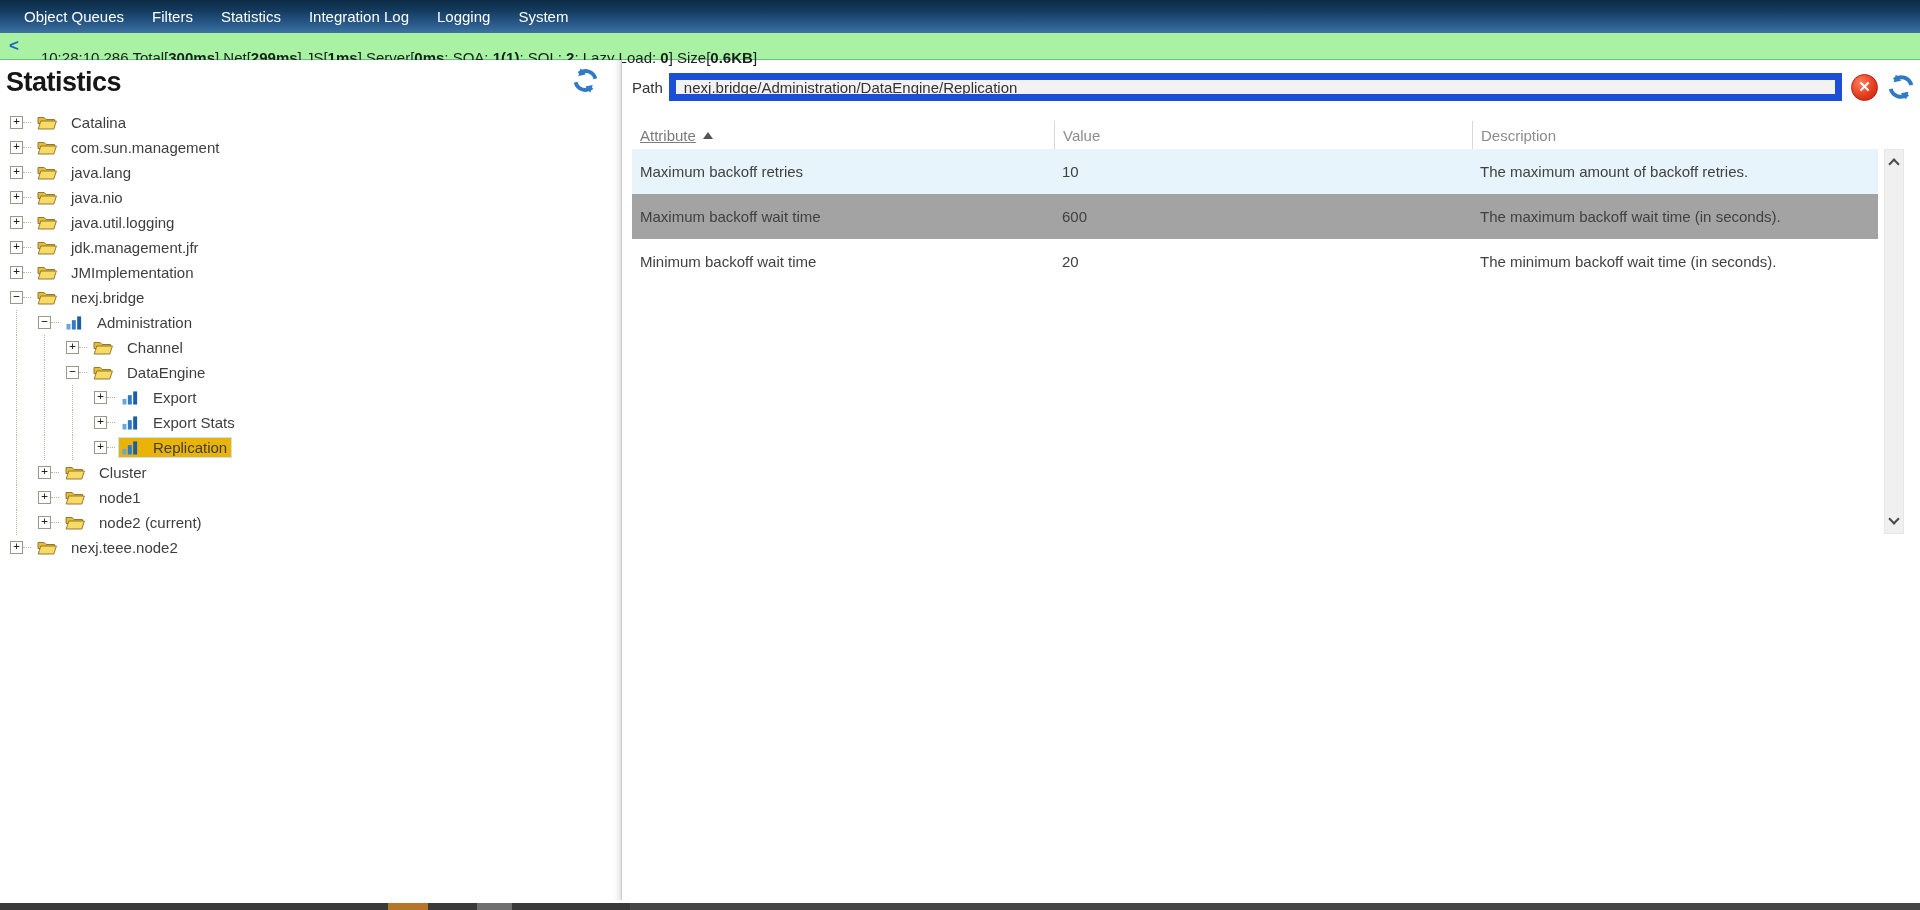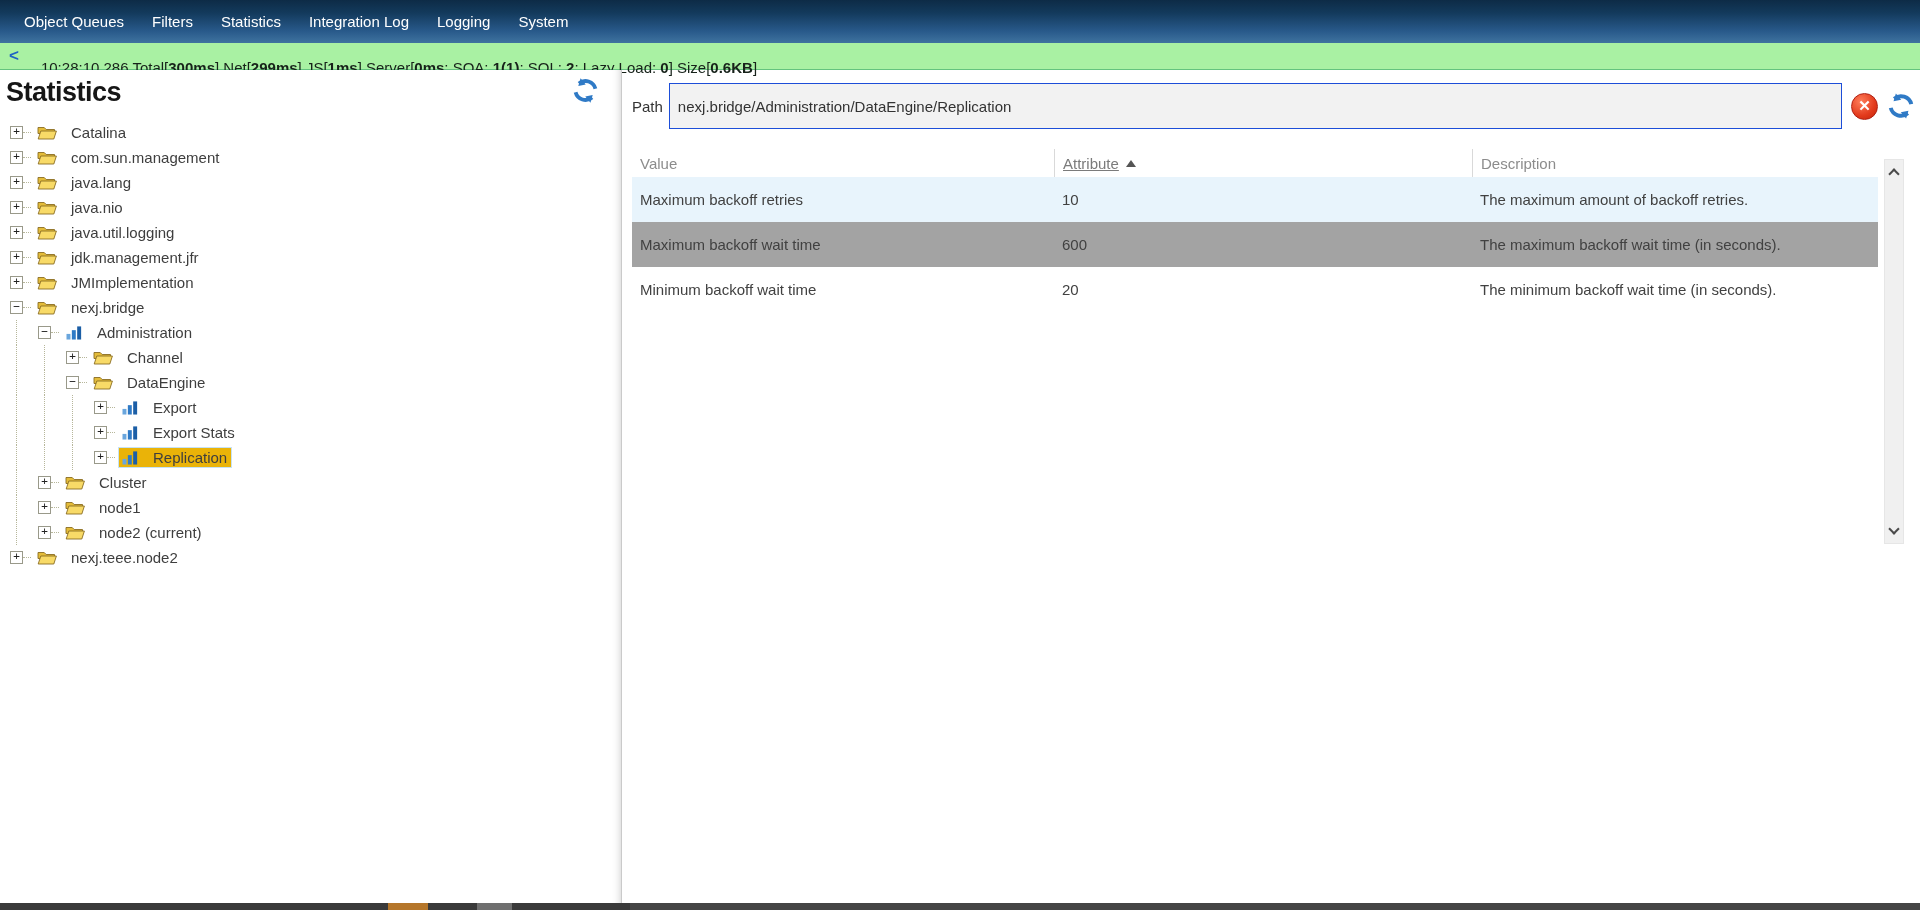--- a/index.html
+++ b/index.html
@@ -2,21 +2,21 @@
 <html><head>
 <meta charset="utf-8">
 <style>
   * { margin:0; padding:0; box-sizing:border-box; }
   html,body { width:1920px; height:910px; overflow:hidden;
     font-family:"Liberation Sans", sans-serif; background:#fff; }
 
   .app { position:relative; width:1920px; height:910px; }
 
   
-  .menubar { height:43px; display:flex; align-items:center; padding-left:10px;
+  .menubar { height:33px; display:flex; align-items:center; padding-left:10px;
     background:linear-gradient(180deg,#0d2b46 0%,#133a5c 30%,#28598a 72%,#3f739f 100%); }
   .mitem { color:#fff; font-size:15px; padding:0 14px; height:43px; line-height:43px; cursor:default; }
 
   
   .statusbar { height:27px; background:#a9f1a3; border-bottom:1px solid #64c37e;
     display:flex; align-items:center; font-size:15px; color:#17221a; padding-left:9px; }
   .backchev { color:#1f63c4; font-weight:700; font-size:17px; margin-right:22px; cursor:pointer; }
   #status-text { white-space:pre;margin-top:23px; }
   #status-text .b { font-weight:700; }
 
@@ -40,21 +40,21 @@
     font-family:"DejaVu Sans Mono", monospace; }
   .stub { width:8px; height:0; border-top:1px dotted #b6b69a; margin:0 3px 0 0; }
   .tnode { display:flex; align-items:center; gap:14px; padding:1px 4px 1px 2px; border:1px solid transparent; }
   .tnode.sel { background:#eab308; border:1px solid #c6e2f4; }
   .ticon { line-height:0; }
 
   
   .right { flex:1; position:relative; padding-left:10px; }
   .path-row { margin-top:13px; display:flex; align-items:center; padding-right:5px; }
   .path-label { font-size:15px; color:#333; margin-right:6px; }
-  #path-input { flex:1; height:46px; background:#f2f2f2; border:1px solid #1d4ed8;
+  #path-input { flex:1; height:28px; background:#f2f2f2; border:7px solid #1d4ed8;
     font-size:15px; color:#333; padding:0 8px; font-family:"Liberation Sans",sans-serif; }
   .close-btn { width:27px; height:27px; border-radius:50%; margin-left:9px; cursor:pointer;
     background:radial-gradient(circle at 35% 30%, #ff7d5a, #e23a1c 60%, #c22408);
     border:1px solid #b02012; color:#fff; font-weight:700; font-size:15px;
     display:flex; align-items:center; justify-content:center; }
   .path-refresh { margin-left:9px; }
 
   
   .table { margin-top:20px; margin-right:42px; }
   .thead { display:grid; grid-template-columns:422px 418px 1fr; height:28px; }
@@ -355,25 +355,25 @@
             </g>
             <path d="M7.6 1.2 L5.6 8.0 L12.2 6.6 Z" fill="#2f7ac6"></path>
             <path d="M16.4 22.8 L18.4 16.0 L11.8 17.4 Z" fill="#2f7ac6"></path>
           </svg>
         </span>
       </div>
 
       <div class="table">
         <div class="thead">
           <div class="th">
-            <span>Value</span>
-          </div>
-          <div class="th">
             <span class="ulabel">Attribute</span>
             <span class="sort-up"></span>
+          </div>
+          <div class="th">
+            <span>Value</span>
           </div>
           <div class="th">
             <span>Description</span>
           </div>
         </div>
         <div id="tbody">
             <div class="drow sel">
               <div class="cell">Maximum backoff retries</div>
               <div class="cell">10</div>
               <div class="cell">The maximum amount of backoff retries.</div>

